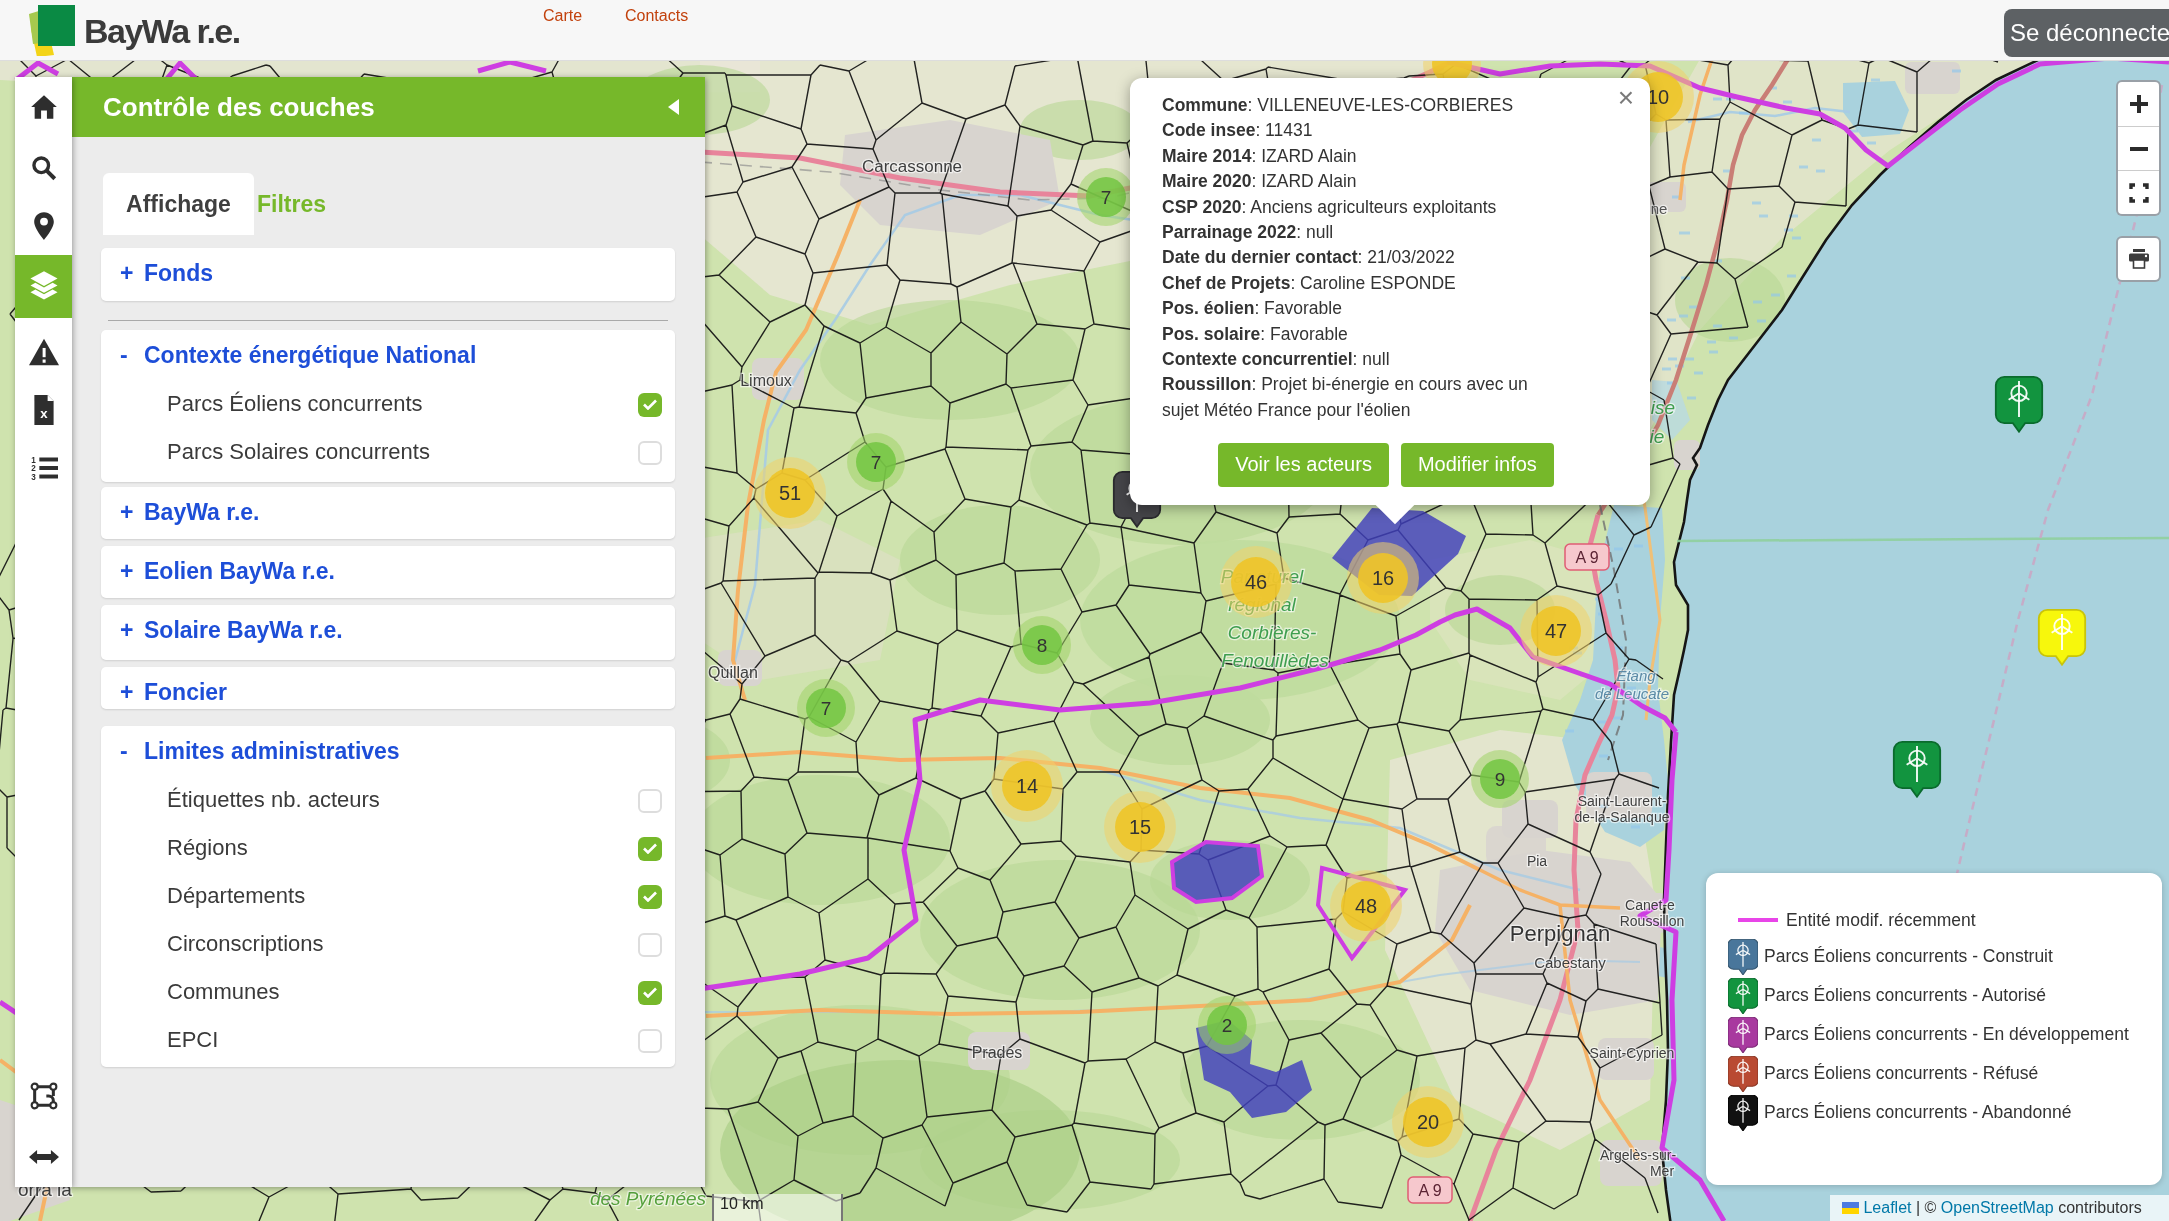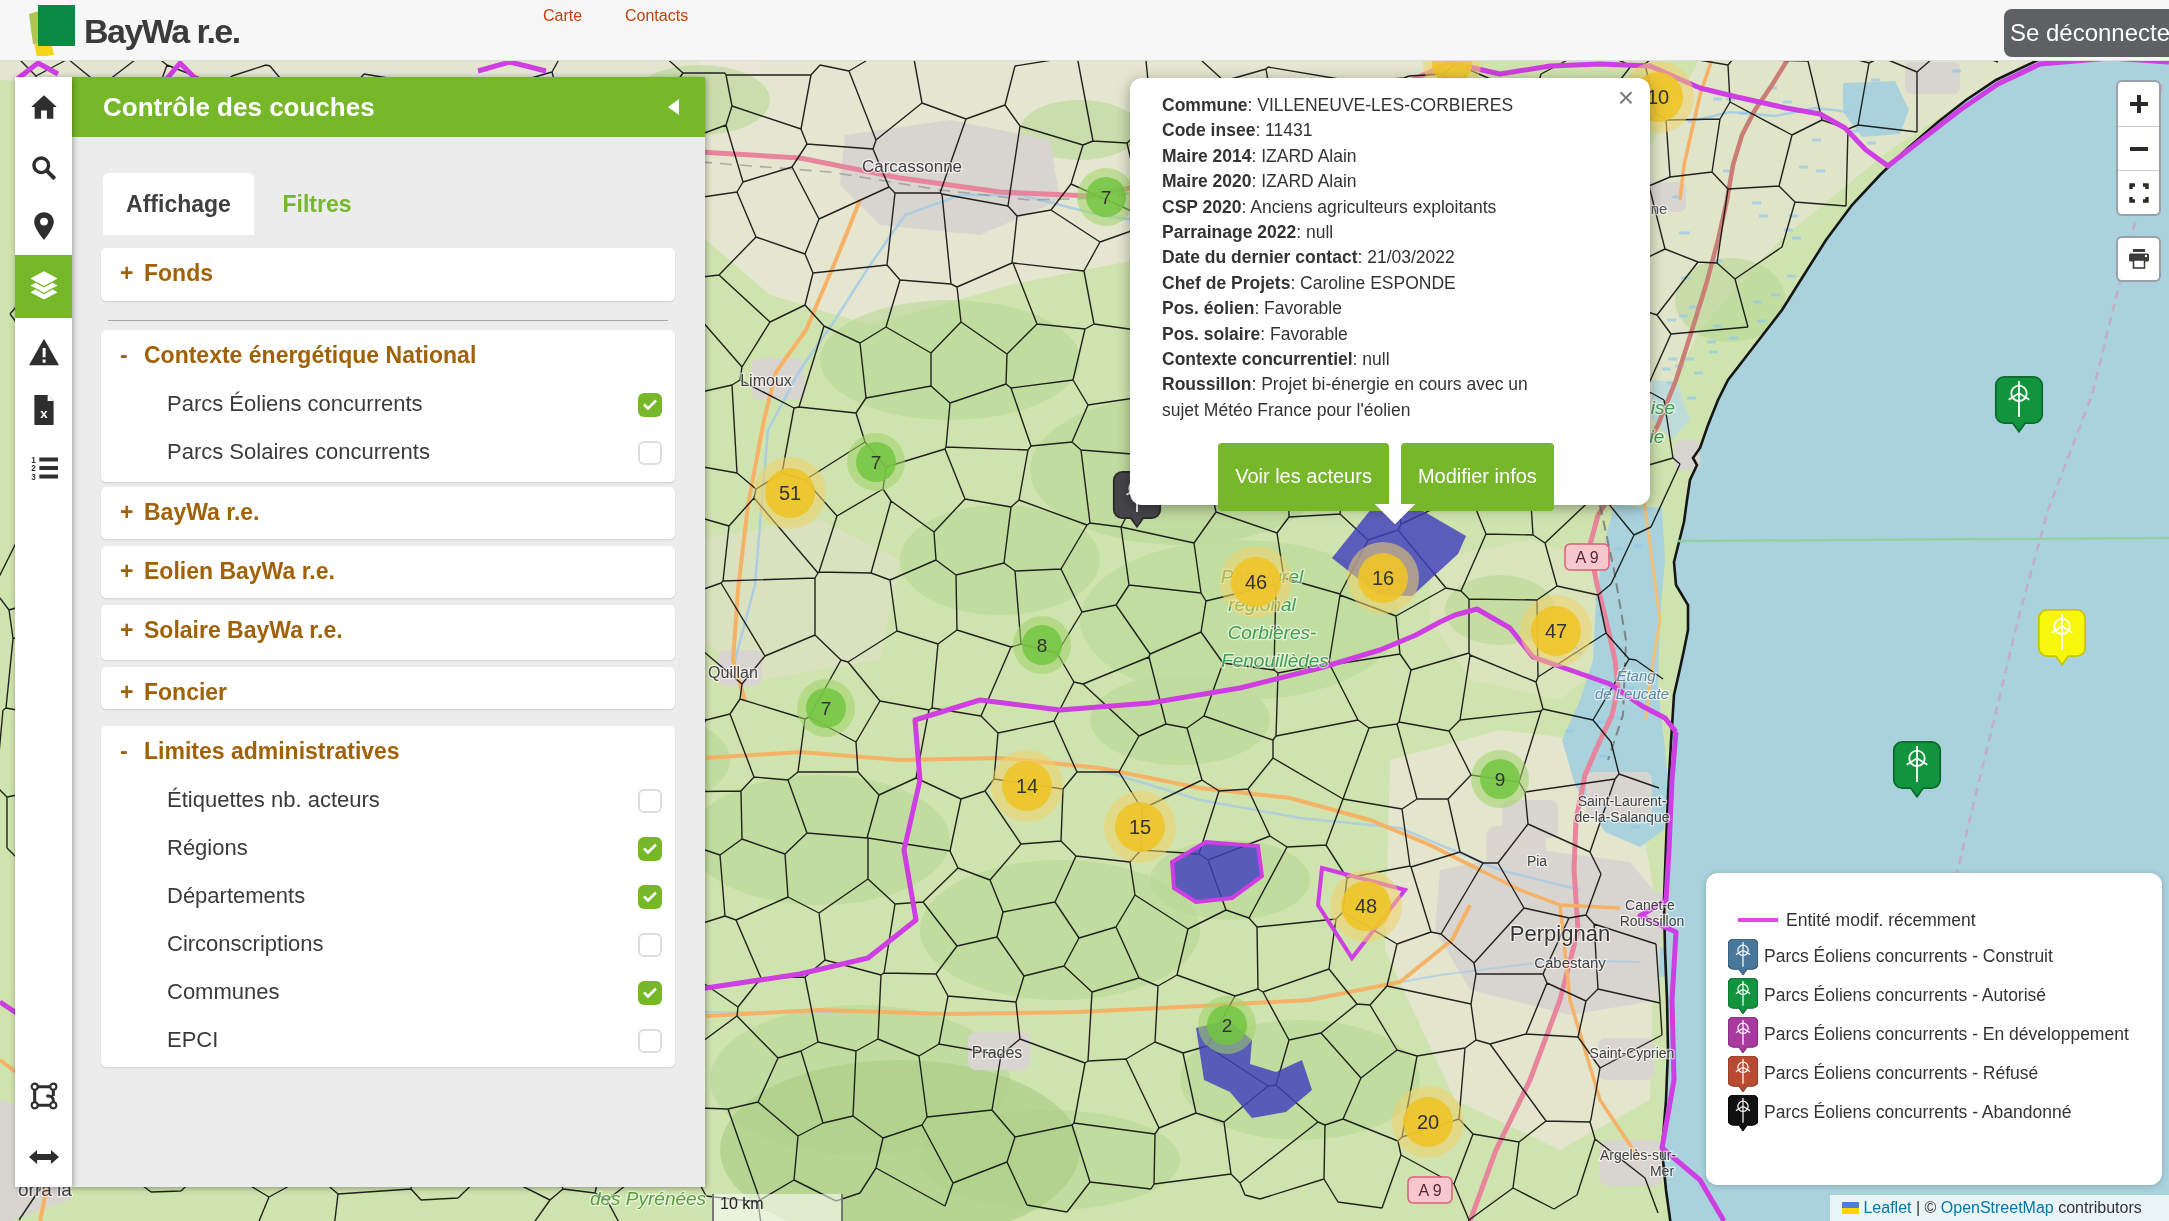--- a/index.html
+++ b/index.html
@@ -8,35 +8,35 @@
 #header{position:absolute;left:0;top:0;width:2169px;height:61px;background:#f7f7f7;border-bottom:1px solid #ddd;z-index:30}
 #brand{position:absolute;left:84px;top:12px;font-size:34px;font-weight:bold;color:#3b3b3b;letter-spacing:-1.5px}
 .nav{position:absolute;top:7px;font-size:16px;color:#c2410c}
 #btn-logout{position:absolute;left:2004px;top:9px;width:180px;height:48px;background:#5d6164;color:#fdfdfd;font-size:24px;line-height:48px;text-align:center;border-radius:8px;z-index:31}
 #sidebar{position:absolute;left:15px;top:77px;width:57px;height:1110px;background:#fff;z-index:20;box-shadow:1px 1px 6px rgba(0,0,0,.35)}
 .sbi{position:absolute;left:0;width:57px;height:48px;display:flex;align-items:center;justify-content:center}
 #panel{position:absolute;left:72px;top:77px;width:633px;height:1110px;background:#ececec;z-index:19;box-shadow:1px 1px 6px rgba(0,0,0,.35)}
 #panel-h{position:absolute;left:0;top:0;width:633px;height:60px;background:#76b82a;color:#fff;font-size:26px;font-weight:bold;line-height:60px;padding-left:31px}
 #panel-h .arr{position:absolute;right:26px;top:22px;width:0;height:0;border-top:8px solid transparent;border-bottom:8px solid transparent;border-right:11px solid #fff}
 .tab1{position:absolute;left:31px;top:96px;width:151px;height:62px;background:#fff;border-radius:6px 6px 0 0;font-size:23px;font-weight:bold;color:#3f3f3f;text-align:center;line-height:62px}
-.tab2{position:absolute;left:185px;top:96px;width:120px;height:62px;font-size:23px;font-weight:bold;color:#76b82a;text-align:center;line-height:62px}
+.tab2{position:absolute;left:185px;top:96px;width:120px;height:62px;font-size:23px;font-weight:bold;color:#76b82a;text-align:left;line-height:62px}
 .card{position:absolute;left:29px;background:#fff;width:574px;border-radius:5px;box-shadow:0 1px 2px rgba(0,0,0,.12)}
-.ct{font-size:23px;font-weight:bold;color:#a16207;padding:12px 0 12px 19px}
+.ct{font-size:23px;font-weight:bold;color:#1d4ed8;padding:12px 0 12px 19px}
 .ct .pm{display:inline-block;width:24px}
 .row{position:relative;font-size:22px;color:#3a3a3a;padding:10px 0 12px 66px}
 .cb{position:absolute;right:13px;top:50%;margin-top:-12px;width:24px;height:24px;border-radius:6px}
 .cb.on{background:#76b82a}
 .cb.off{background:#fff;border:2px solid #ddd}
 .cb.on svg{display:block;margin:6px auto 0}
 .sep{position:absolute;left:36px;width:560px;height:1px;background:#a9a9a9}
 #popup{position:absolute;left:1130px;top:78px;width:520px;height:427px;background:#fff;border-radius:12px;box-shadow:0 3px 14px rgba(0,0,0,.35);z-index:15}
 #popup .x{position:absolute;right:16px;top:4px;font-size:28px;color:#7a7a7a}
 #popup .body{padding:15px 40px 0 32px;font-size:17.5px;color:#333;line-height:25.4px}
 #popup .btns{text-align:center;margin-top:20px}
-.gbtn{display:inline-block;background:#76b82a;color:#fff;font-size:20px;padding:21px 17px;border-radius:4px;margin:0 6px}
+.gbtn{display:inline-block;background:#76b82a;color:#fff;font-size:20px;padding:9px 17px;border-radius:4px;margin:0 6px}
 #ptail{position:absolute;left:1367px;top:504px;width:56px;height:23px;overflow:hidden;z-index:15}
 #ptail div{width:40px;height:40px;background:#fff;transform:translate(8px,-28px) rotate(45deg)}
 #zctl{position:absolute;left:2116px;top:80px;width:45px;background:#fff;border:2px solid rgba(110,120,130,.7);border-radius:6px;z-index:18}
 .zb{width:41px;height:44px;display:flex;align-items:center;justify-content:center;font-size:32px;font-weight:bold;color:#2b2b2b}
 .zb+.zb{border-top:1px solid #ccc}
 #pctl{position:absolute;left:2116px;top:236px;width:45px;height:46px;background:#fff;border:2px solid rgba(110,120,130,.7);border-radius:6px;z-index:18;display:flex;align-items:center;justify-content:center}
 #legend{position:absolute;left:1706px;top:873px;width:456px;height:312px;background:#fff;border-radius:12px;box-shadow:0 1px 6px rgba(0,0,0,.2);z-index:14;padding:30px 0 0 22px}
 .lrow{position:relative;height:39px;font-size:17.5px;color:#333;display:flex;align-items:center;white-space:nowrap}
 .lrow .ic{width:30px;height:36px;margin-right:6px;flex:none}
 #scale{position:absolute;left:712px;top:1194px;width:131px;height:32px;background:rgba(255,255,255,.55);border:2px solid #777;border-top:none;font-size:16px;color:#222;line-height:19px;padding-left:6px;z-index:12}

